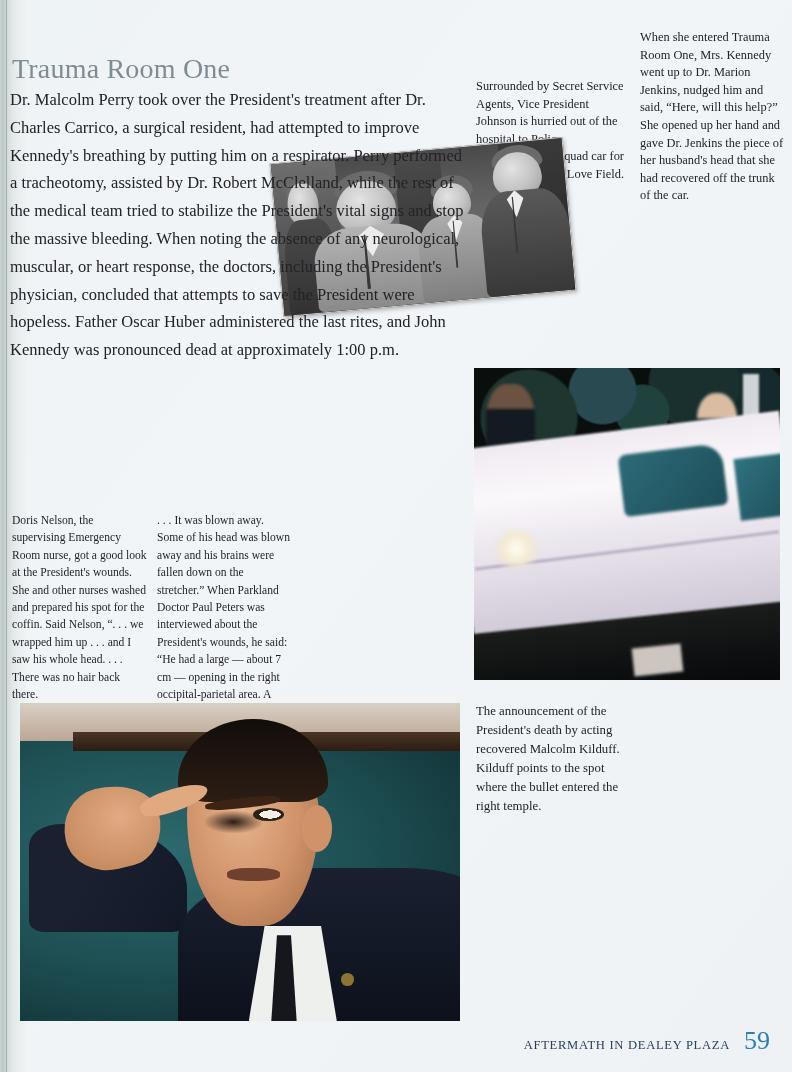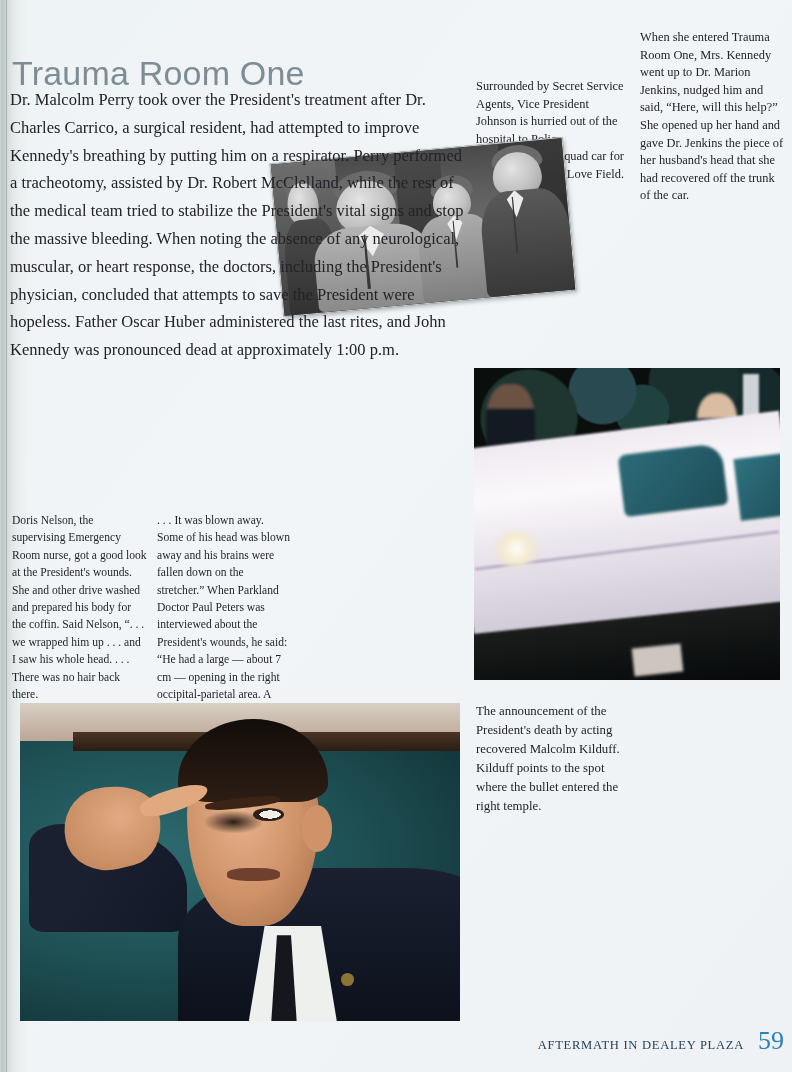--- a/index.html
+++ b/index.html
@@ -32,25 +32,25 @@
     left: 6px; top: 0;
     width: 1px; height: 1072px;
     background: rgba(120,138,138,.55);
   }
 
   
   .title {
     position: absolute;
     left: 12px;
     top: 28px;
-    font-size: 34px;
+    font-size: 28px;
     line-height: 44px;
     letter-spacing: .2px;
     color: #7e8d94;
-    font-family: Liberation Sans, sans-serif;
+    font-family: Liberation Serif, serif;
     font-weight: normal;
     white-space: nowrap;
   }
 
   
   .body-text {
     position: absolute;
     left: 10px;
     top: 86px;
     width: 462px;
@@ -343,21 +343,21 @@
     transform: rotate(-18deg);
   }
   .kil .lapel-pin {
     position:absolute; left:73%; bottom:11%; width:3%; height:4%;
     background:#8d7433; border-radius:50%;
   }
 
   
   .footer {
     position: absolute;
-    right: 8px;
+    right: 22px;
     bottom: 16px;
     display: flex;
     align-items: baseline;
     gap: 14px;
   }
   .footer .runhead {
     font-size: 12.6px;
     letter-spacing: .7px;
     color: #27405c;
     font-variant: small-caps;
@@ -441,21 +441,21 @@
       <div class="window2"></div>
       <div class="chrome"></div>
       <div class="headlight"></div>
       <div class="ground"></div>
       <div class="step"></div>
     </div>
   </div>
 
   <div class="quad">
     <div class="col c1">
-      <p>Doris Nelson, the supervising Emergency Room nurse, got a good look at the President's wounds. She and other drive washed and prepared his body for the coffin. Said Nelson, “. . . we wrapped him up . . . and I saw his whole head. . . . There was no hair back there.</p>
+      <p>Doris Nelson, the supervising Emergency Room nurse, got a good look at the President's wounds. She and other nurses washed and prepared his spot for the coffin. Said Nelson, “. . . we wrapped him up . . . and I saw his whole head. . . . There was no hair back there.</p>
     </div>
     <div class="col c2">
       <p>. . . It was blown away. Some of his head was blown away and his brains were fallen down on the stretcher.” When Parkland Doctor Paul Peters was interviewed about the President's wounds, he said: “He had a large — about 7 cm — opening in the right occipital-parietal area. A con-</p>
     </div>
   </div>
 
   <div class="photo" id="photo-kilduff">
     <div class="kil">
       <div class="wall-top"></div>
       <div class="board"></div>

